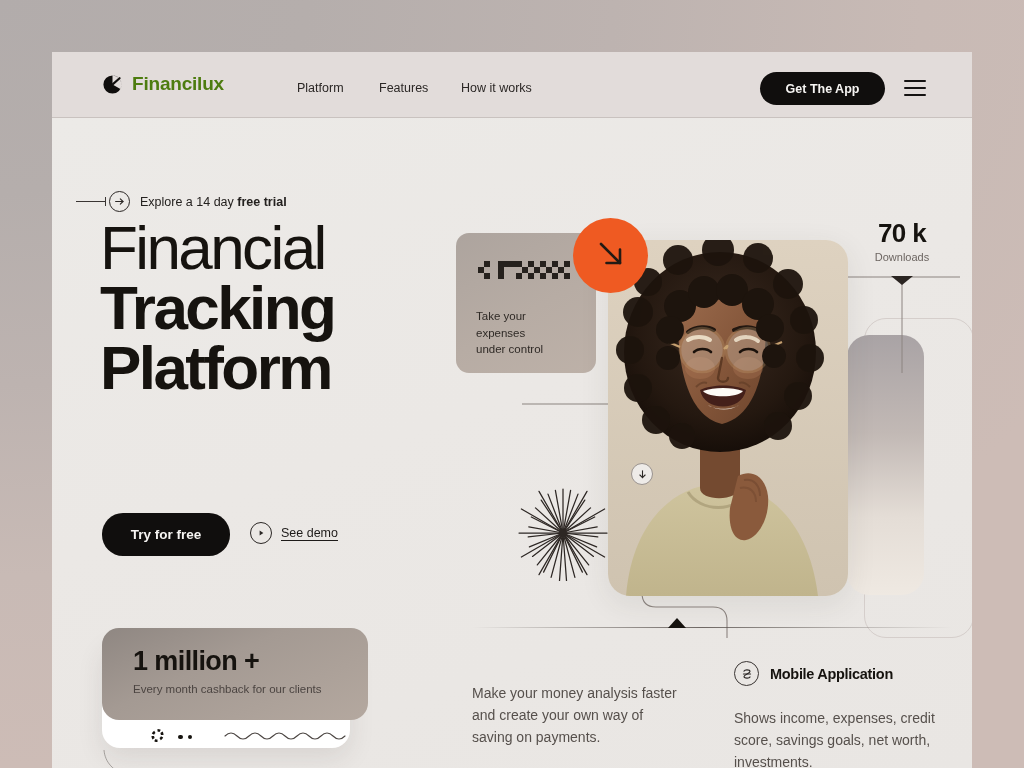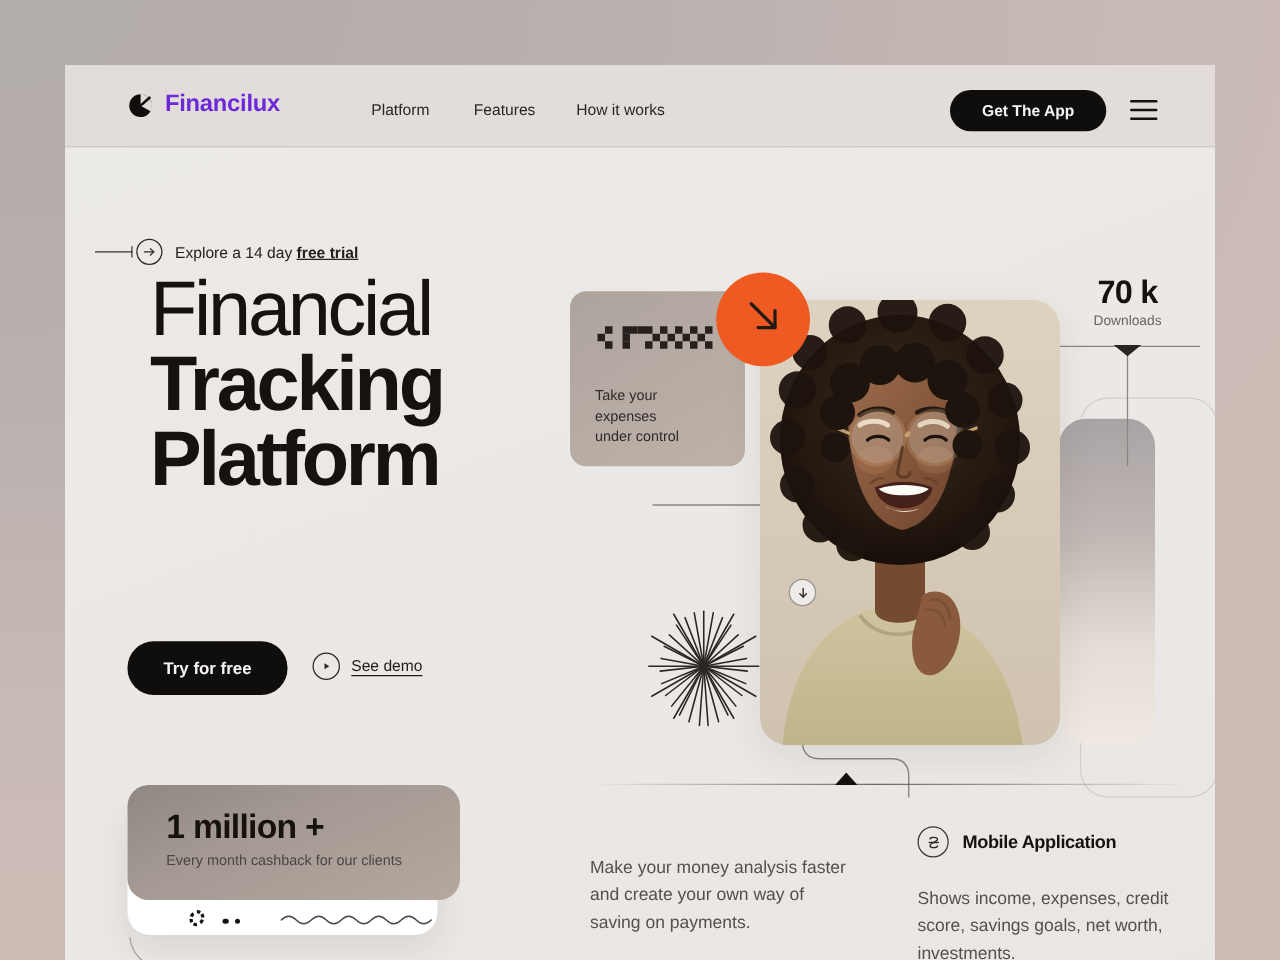--- a/index.html
+++ b/index.html
@@ -45,21 +45,21 @@
     left: 50px; top: 21px;
     display: flex; align-items: center; gap: 9px;
   }
   #brand-mark {
     width: 21px; height: 21px;
     position: relative;
   }
   #brand-name {
     font-size: 19px;
     font-weight: bold;
-    color: #6d28d9;
+    color: #4d7c0f;
     letter-spacing: -0.2px;
   }
   .nav-link {
     position: absolute;
     top: 29px;
     font-size: 12.5px;
     color: #2b2725;
     white-space: nowrap;
   }
   #nav-0 { left: 245px; }
@@ -118,30 +118,29 @@
   #eyebrow-circle {
     width: 21px; height: 21px; border-radius: 50%;
     border: 1.2px solid #2b2725;
     margin-left: 3px;
     display: flex; align-items: center; justify-content: center;
   }
   #eyebrow-text {
     margin-left: 10px;
     font-size: 12.5px; color: #24211f;
   }
-  #eyebrow-text b { font-weight: bold; text-decoration: underline; }
+  #eyebrow-text b { font-weight: bold; }
 
   
   #headline {
     position: absolute; left: 48px; top: 100px;
     width: 330px;
     color: #16130f;
     line-height: 0.97;
     letter-spacing: -2.6px;
-    margin-left: 20px;
   }
   #headline .h-1 { font-size: 62px; font-weight: 400; display: block; }
   #headline .h-2 { font-size: 62px; font-weight: 700; display: block; }
   #headline .h-3 { font-size: 62px; font-weight: 700; display: block; }
 
   
   #try-btn {
     position: absolute; left: 50px; top: 395px;
     width: 128px; height: 43px;
     border-radius: 21px;

